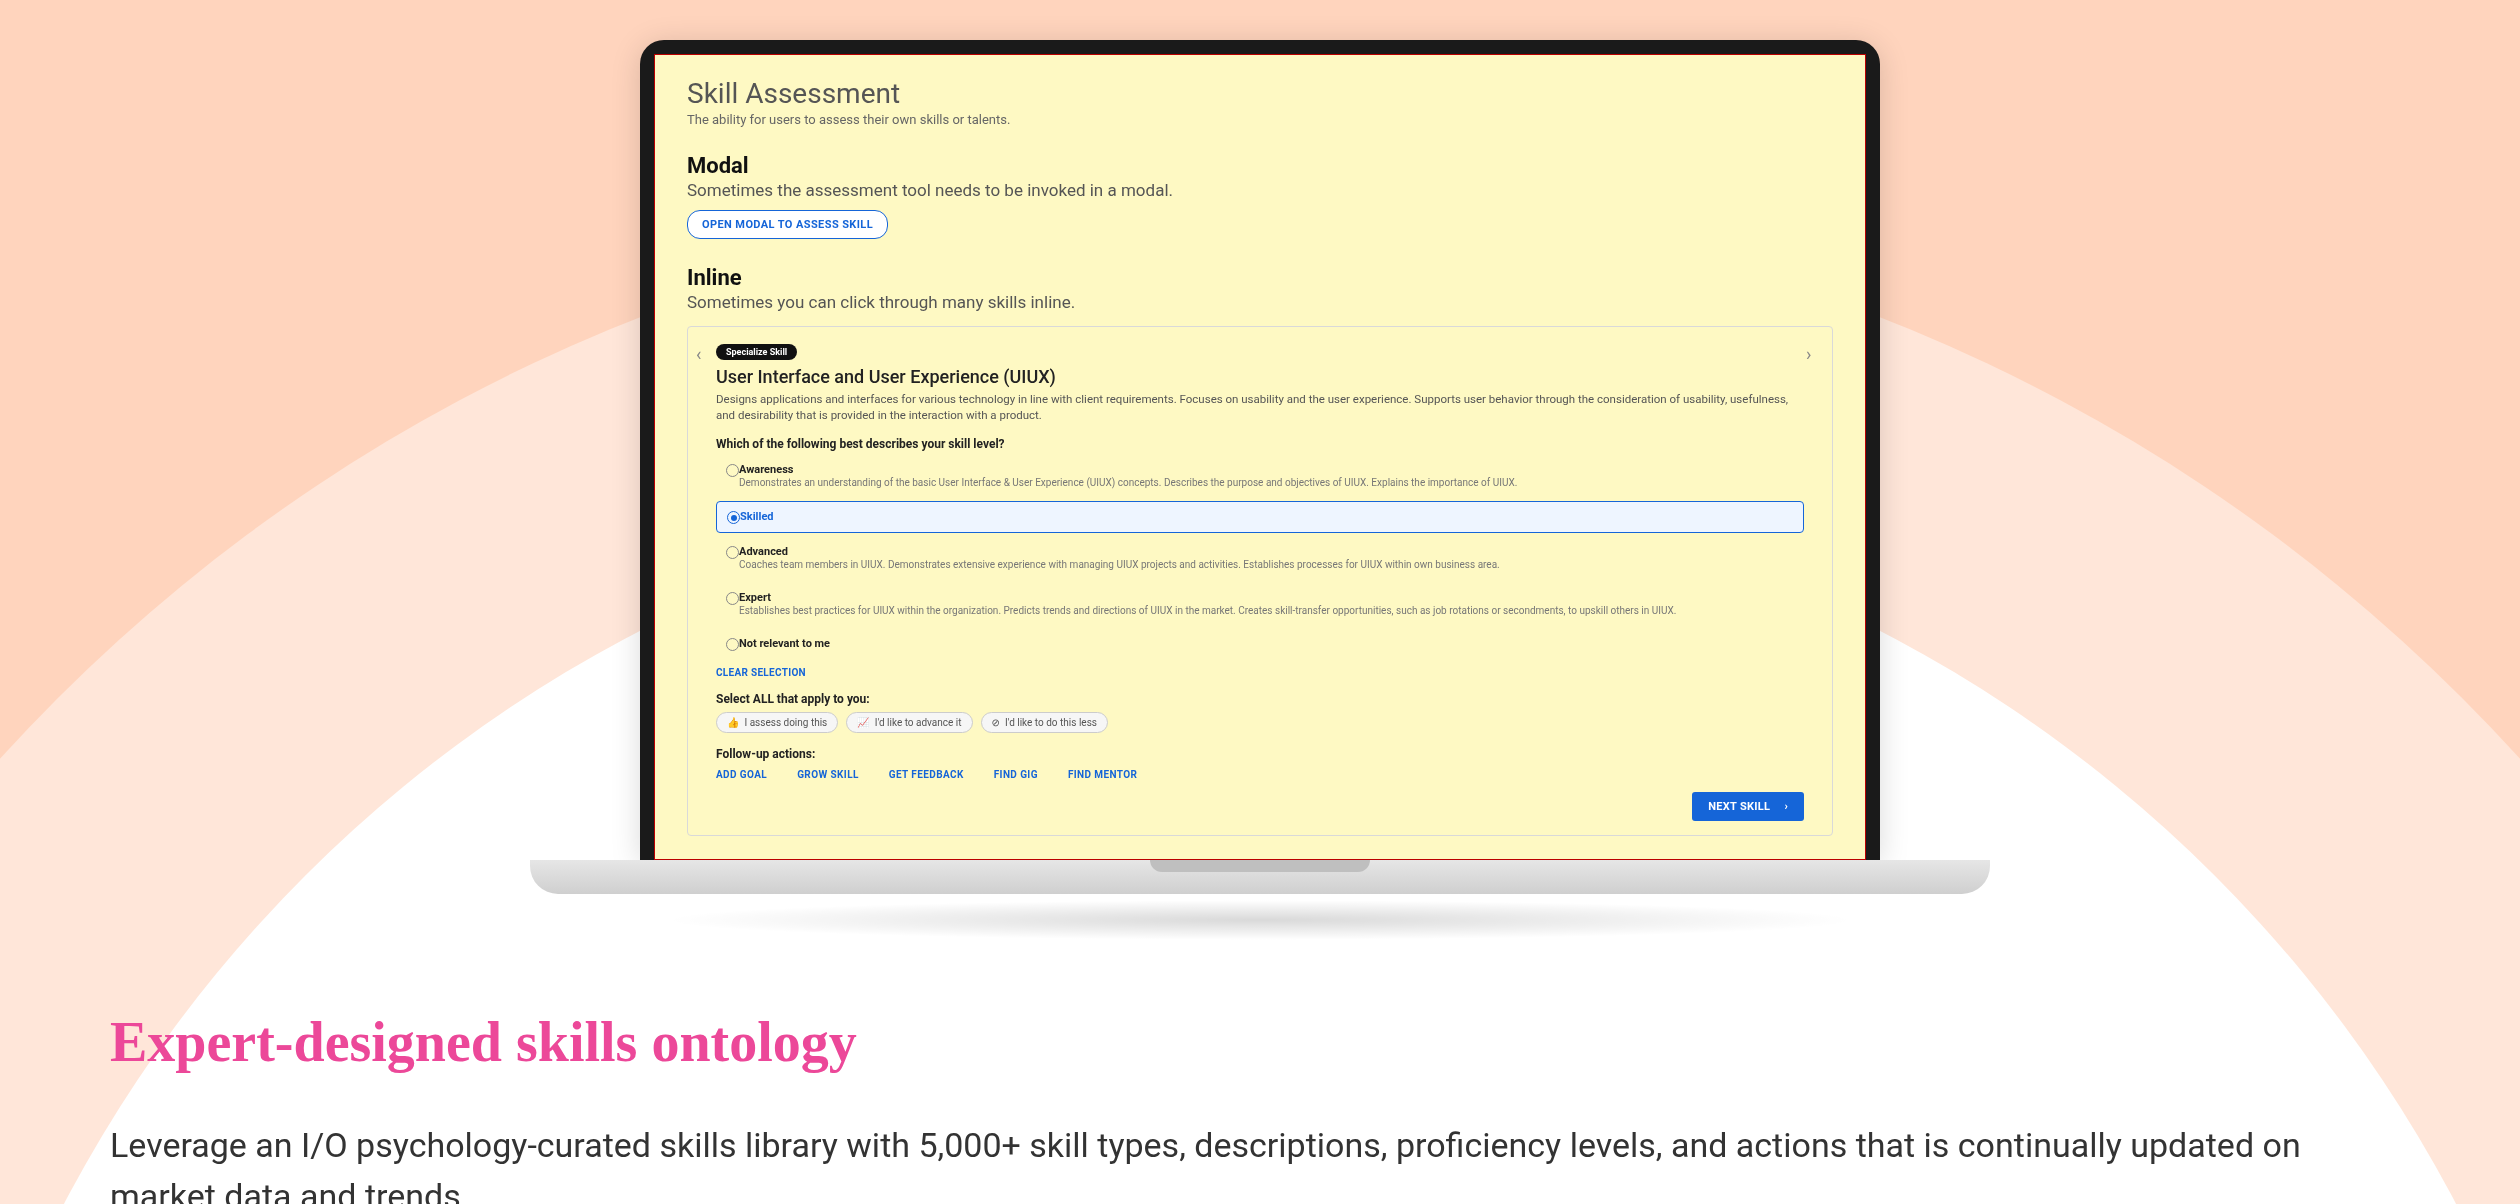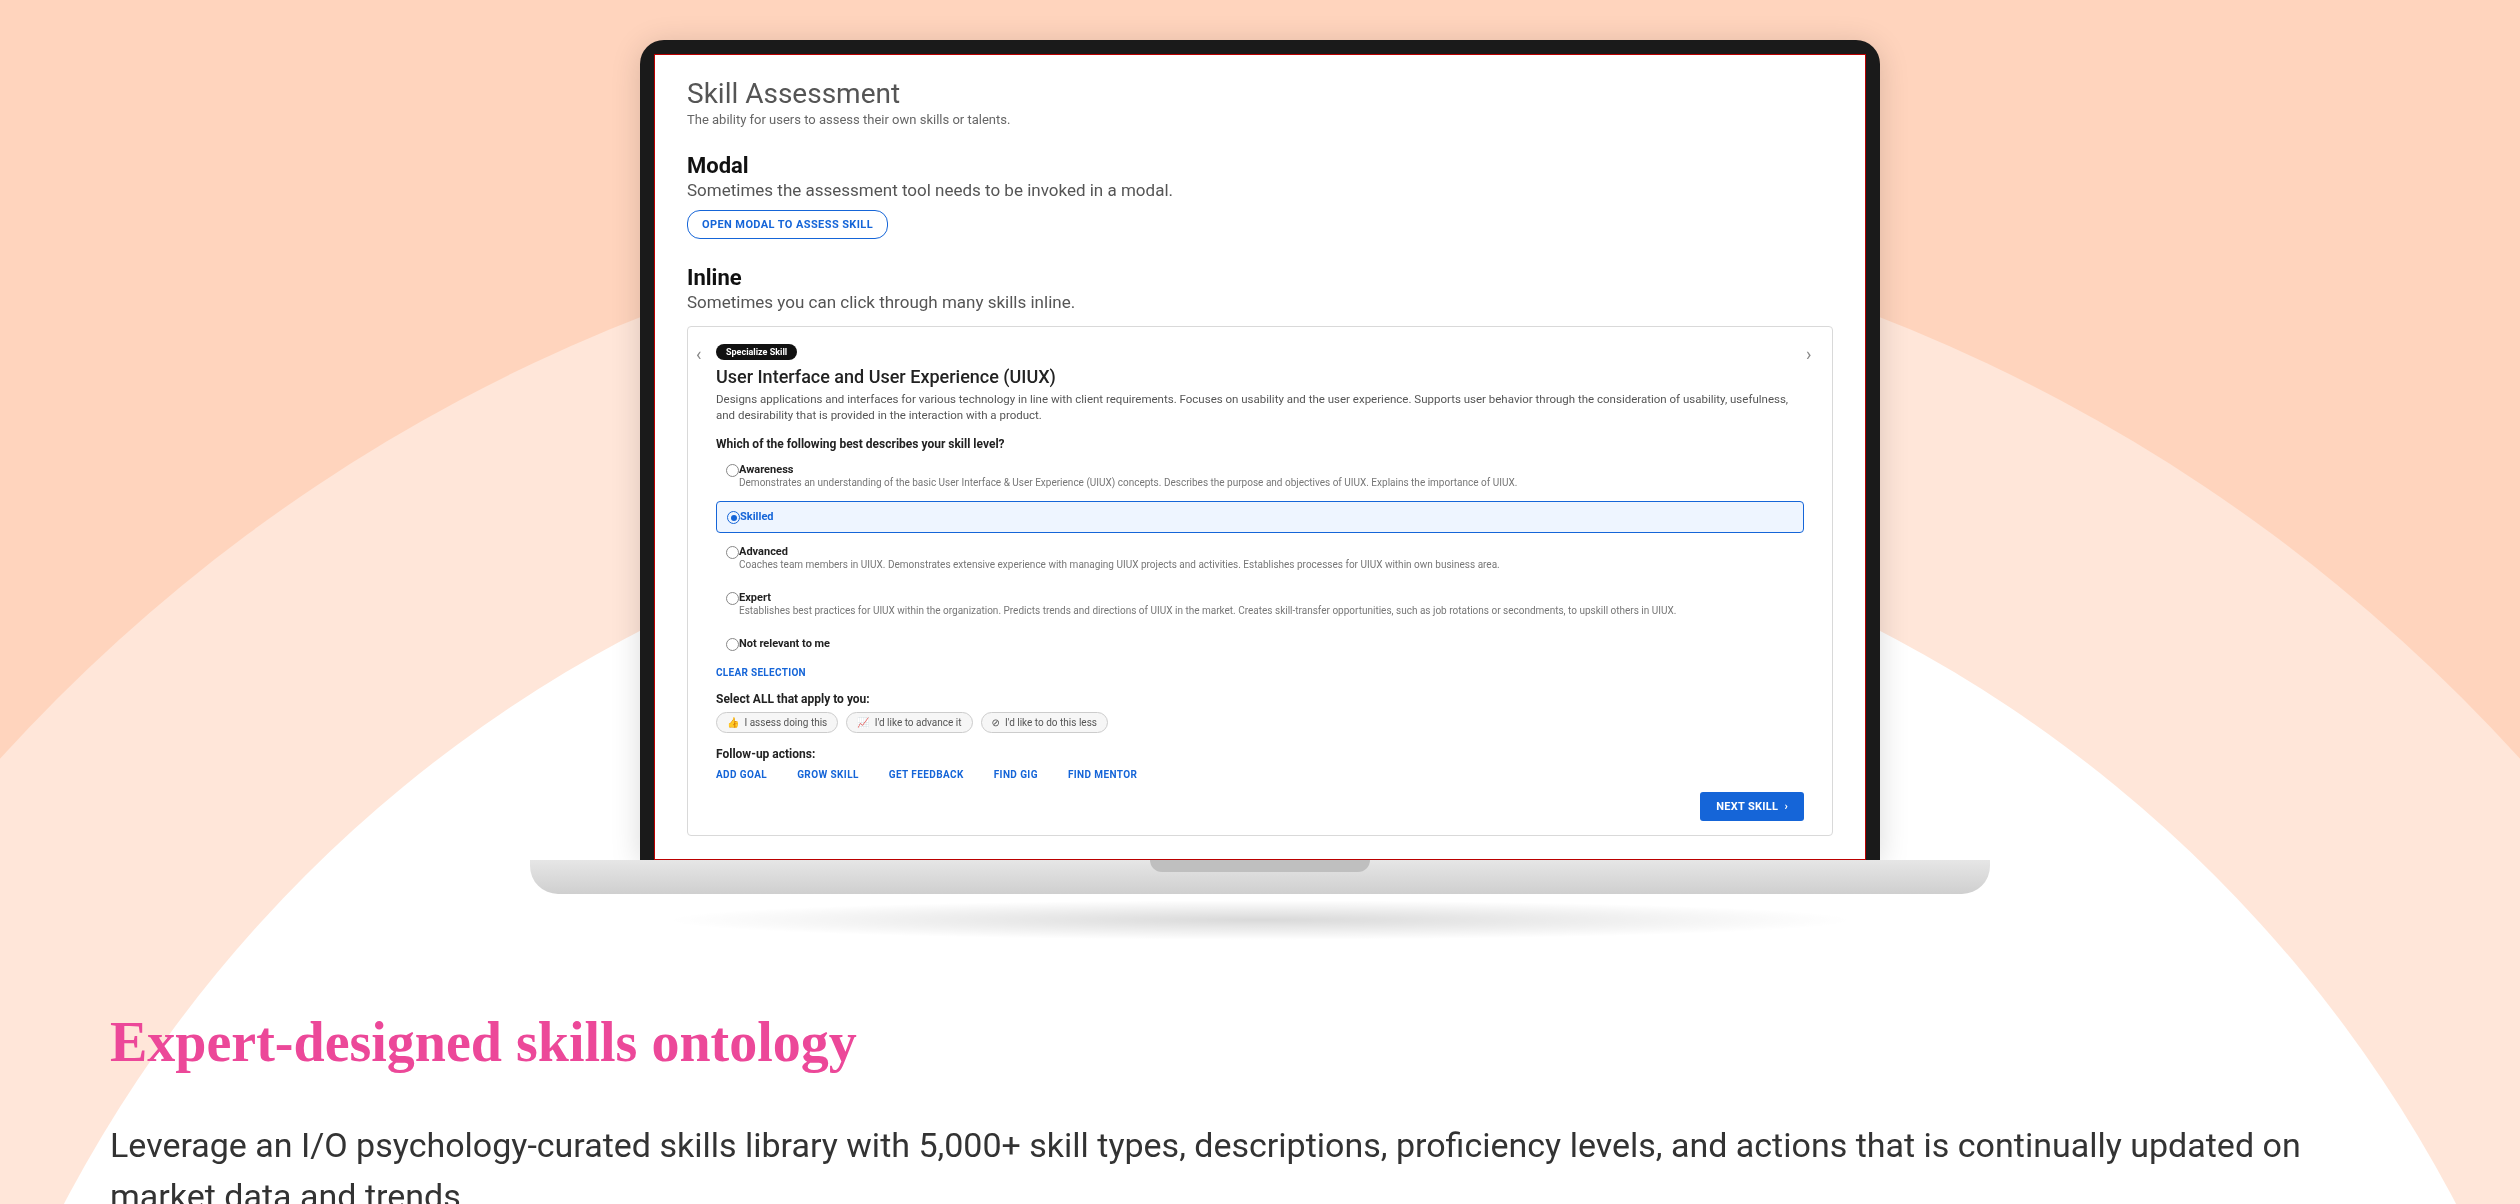--- a/index.html
+++ b/index.html
@@ -60,21 +60,21 @@
     width: 1240px;
     height: 820px;
     background: #1a1a1a;
     border-radius: 24px 24px 0 0;
     padding: 14px 14px 0 14px;
     box-shadow: 0 4px 30px rgba(0,0,0,0.15);
   }
   .screen {
     width: 100%;
     height: 100%;
-    background: #ffffff;
+    background: #fef9c3;
     border: 1px solid #b00;
     overflow: hidden;
     font-size: 15px;
     color: #333;
   }
   .laptop-base {
     width: 1460px;
     height: 34px;
     background: linear-gradient(#e6e6e6, #cfcfcf);
     border-radius: 0 0 28px 28px;
@@ -196,21 +196,21 @@
   .action-link { font-size: 10px; font-weight: 700; color: #1565d8; letter-spacing: 0.4px; }
   .next-btn {
     background: #1565d8;
     color: #fff;
     font-size: 11px;
     font-weight: 700;
     padding: 8px 16px;
     border-radius: 3px;
     display: inline-flex;
     align-items: center;
-    gap: 6px;
+    gap: 14px;
     float: right;
     margin-top: 12px;
     letter-spacing: 0.3px;
   }
   .page-headline {
     font-family: Georgia, "Times New Roman", serif;
     font-size: 56px;
     font-weight: 700;
     color: #ec4899;
     align-self: flex-start;

